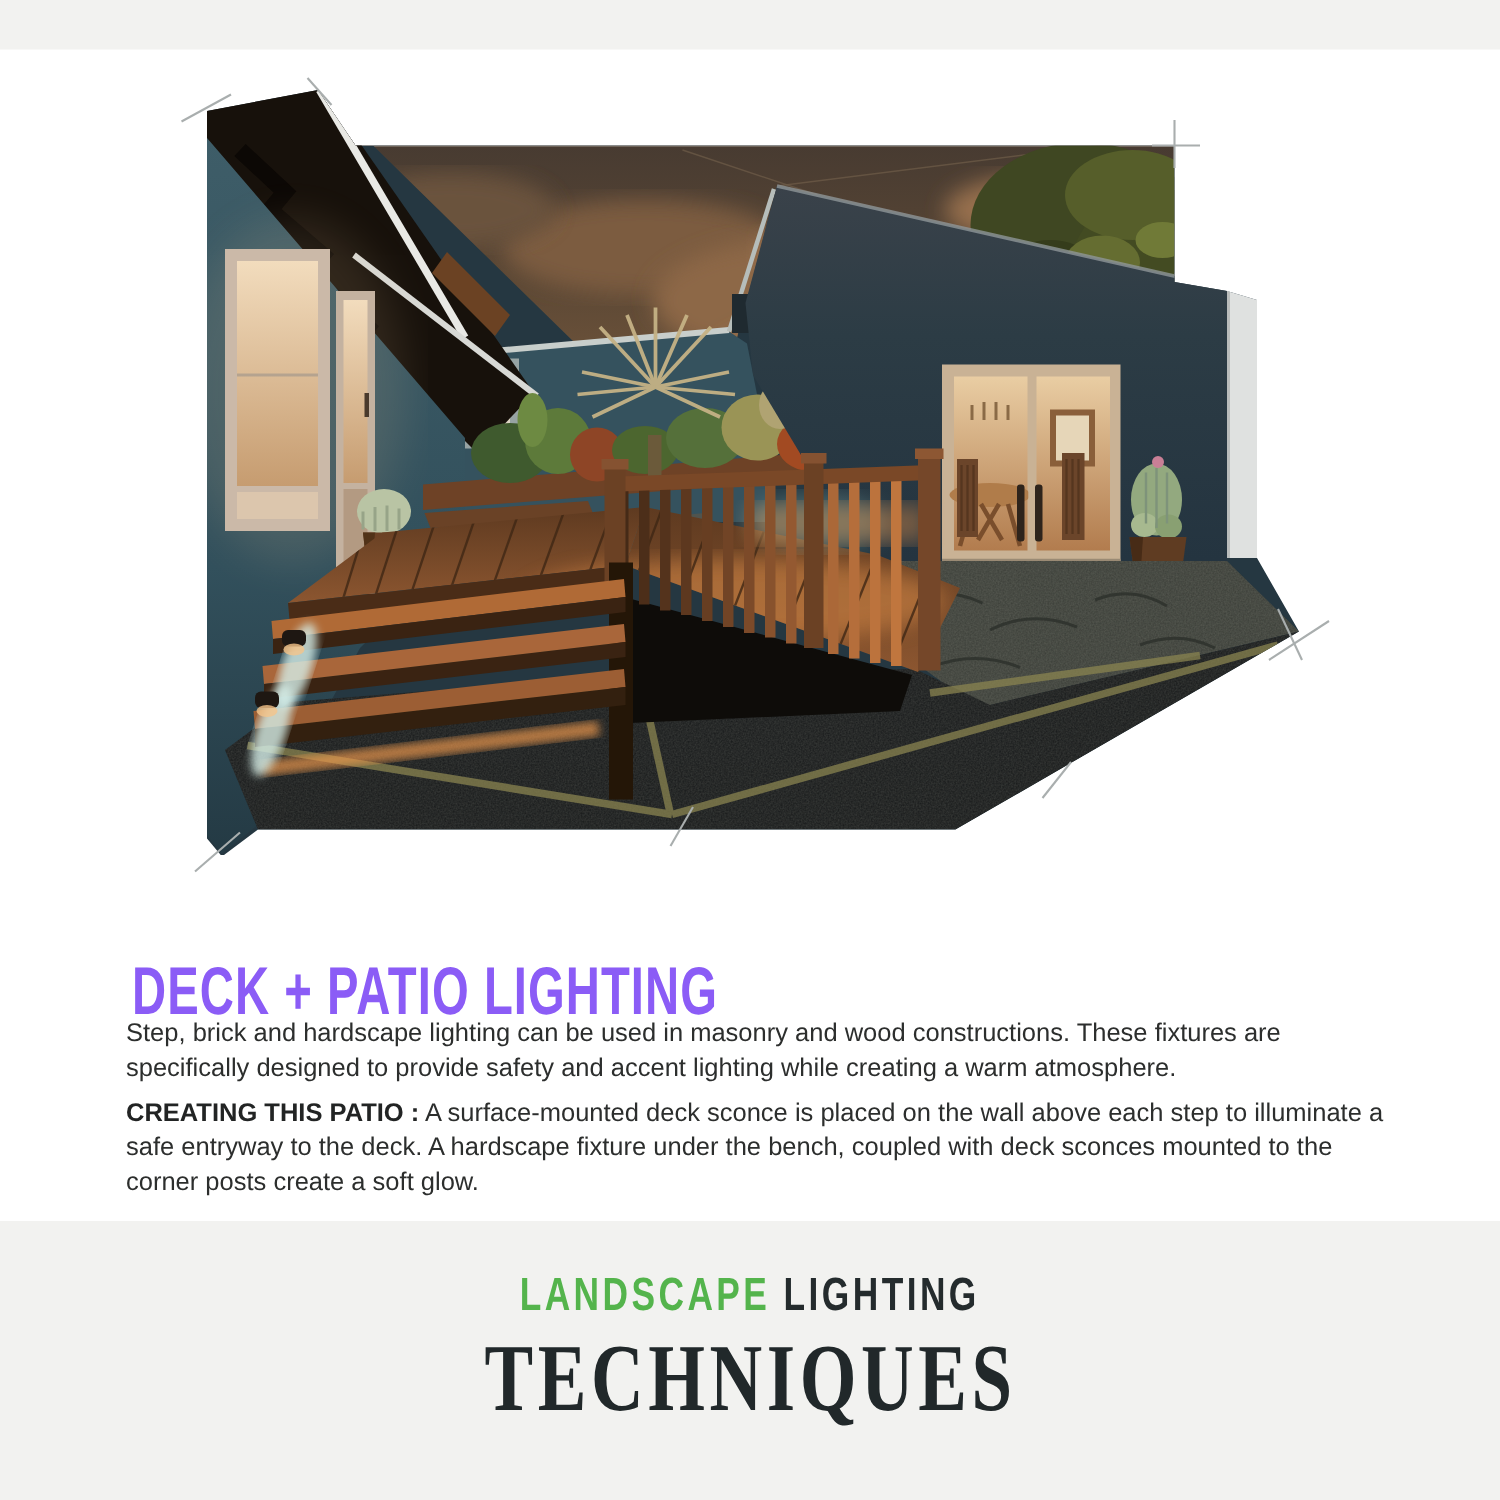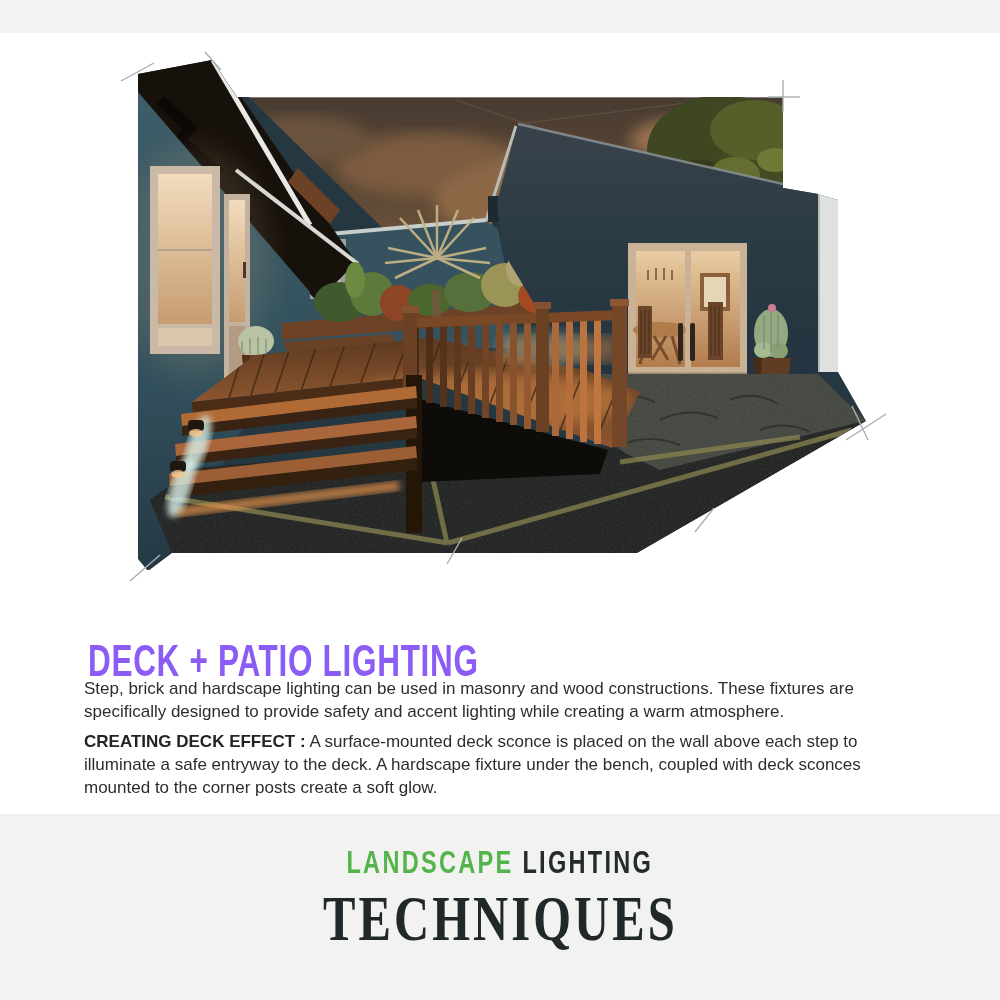--- a/index.html
+++ b/index.html
@@ -340,17 +340,17 @@
     <line x1="130" y1="581" x2="160" y2="555"></line>
     <line x1="447" y1="564" x2="462" y2="538"></line>
     <line x1="695" y1="532" x2="714" y2="508"></line>
   </g>
 </svg>
 
 <h1 id="section-title"><span class="cond">DECK + PATIO LIGHTING</span></h1>
 
 <p id="para-1" class="para">Step, brick and hardscape lighting can be used in masonry and wood constructions. These fixtures are specifically designed to provide safety and accent lighting while creating a warm atmosphere.</p>
 
-<p id="para-2" class="para"><strong>CREATING DECK EFFECT :</strong><span> A surface-mounted deck sconce is placed on the wall above each step to illuminate a safe entryway to the deck. A hardscape fixture under the bench, coupled with deck sconces mounted to the corner posts create a soft glow.</span></p>
+<p id="para-2" class="para"><strong>CREATING THIS PATIO :</strong><span> A surface-mounted deck sconce is placed on the wall above each step to illuminate a safe entryway to the deck. A hardscape fixture under the bench, coupled with deck sconces mounted to the corner posts create a soft glow.</span></p>
 
 <div id="brand-line1" class="footer-line"><span class="cond"><span class="green">LANDSCAPE</span><span> LIGHTING</span></span></div>
 
 <div id="brand-line2" class="footer-line"><span class="cond">TECHNIQUES</span></div>
 
 </body></html>

